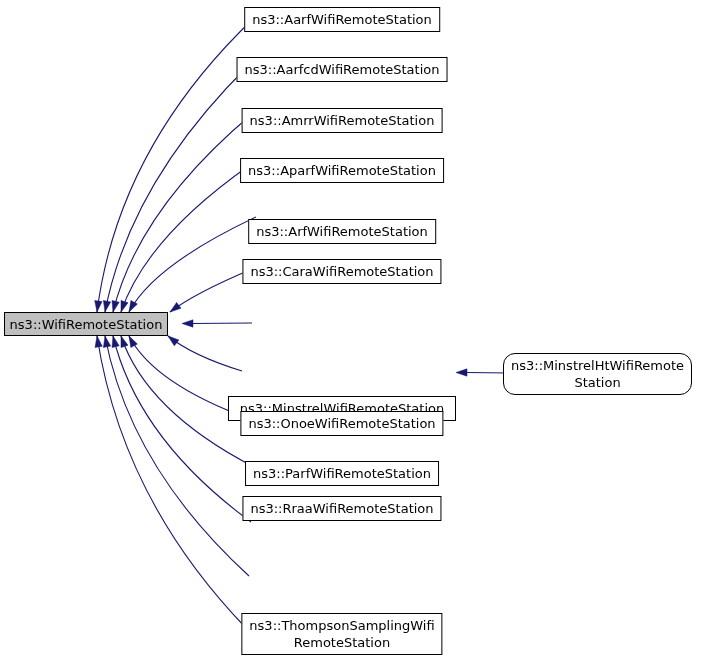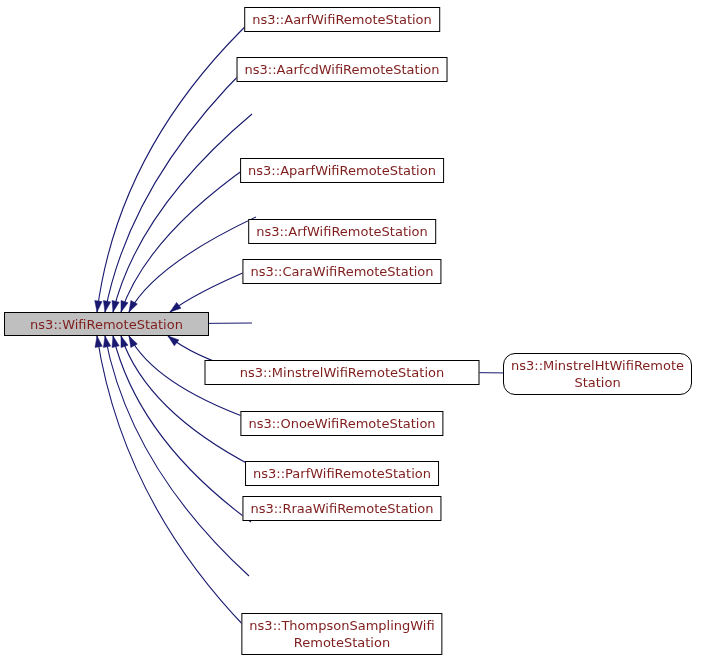--- a/index.html
+++ b/index.html
@@ -29,48 +29,48 @@
     fill: #191970;
     stroke: #191970;
     stroke-width: 0.5;
   }
 
   .node {
     position: absolute;
     box-sizing: border-box;
     background: #ffffff;
     border: 1px solid #000000;
-    color: #7f1d1d;
+    color: #000000;
     font-size: 13px;
     line-height: 17px;
     padding: 3px 7px;
     text-align: center;
     white-space: pre;
     cursor: pointer;
   }
 
   .node.mid {
     left: 342px;
     transform: translateX(-50%);
   }
 
   .node.base {
     left: 4px;
     top: 312px;
-    width: 205px;
+    width: 164px;
     height: 24px;
     padding: 0;
     display: flex;
     align-items: center;
     justify-content: center;
     background: #bfbfbf;
     cursor: default;
   }
 
-  .node.minstrel { width: 275px; }
+  .node.minstrel { width: 228px; margin-top: 36px; }
 
   .node.right-child {
     left: 503px;
     top: 353px;
     border-radius: 12px;
   }
 </style>
 </head>
 <body>
 
@@ -132,20 +132,21 @@
     <g>
       <path d="M466,372.5 L516,373"></path>
       <polygon points="456,372.5 467,368.8 467,376.2"></polygon>
     </g>
   </svg>
 
   <div class="node base">ns3::WifiRemoteStation</div>
 
   <div class="node mid" style="top:7px">ns3::AarfWifiRemoteStation</div>
   <div class="node mid" style="top:57px">ns3::AarfcdWifiRemoteStation</div>
+  <div class="node mid" style="top:108px">ns3::AmrrWifiRemoteStation</div>
   <div class="node mid" style="top:158px">ns3::AparfWifiRemoteStation</div>
   <div class="node mid" style="top:219px">ns3::ArfWifiRemoteStation</div>
   <div class="node mid" style="top:259px">ns3::CaraWifiRemoteStation</div>
   <div class="node mid minstrel" style="top:360px">ns3::MinstrelWifiRemoteStation</div>
   <div class="node mid" style="top:411px">ns3::OnoeWifiRemoteStation</div>
   <div class="node mid" style="top:461px">ns3::ParfWifiRemoteStation</div>
   <div class="node mid" style="top:496px">ns3::RraaWifiRemoteStation</div>
   <div class="node mid" style="top:613px">ns3::ThompsonSamplingWifi
 RemoteStation</div>
 

